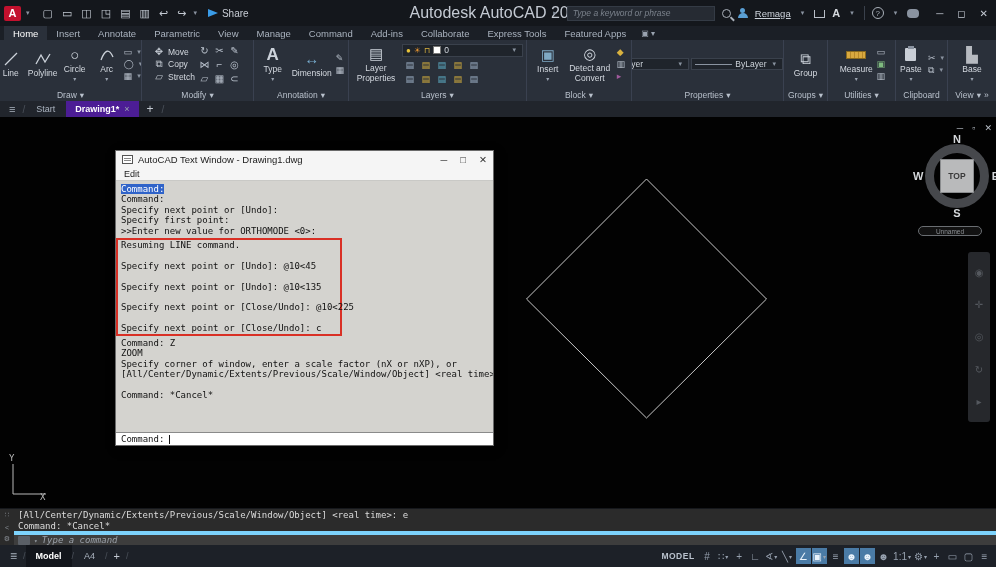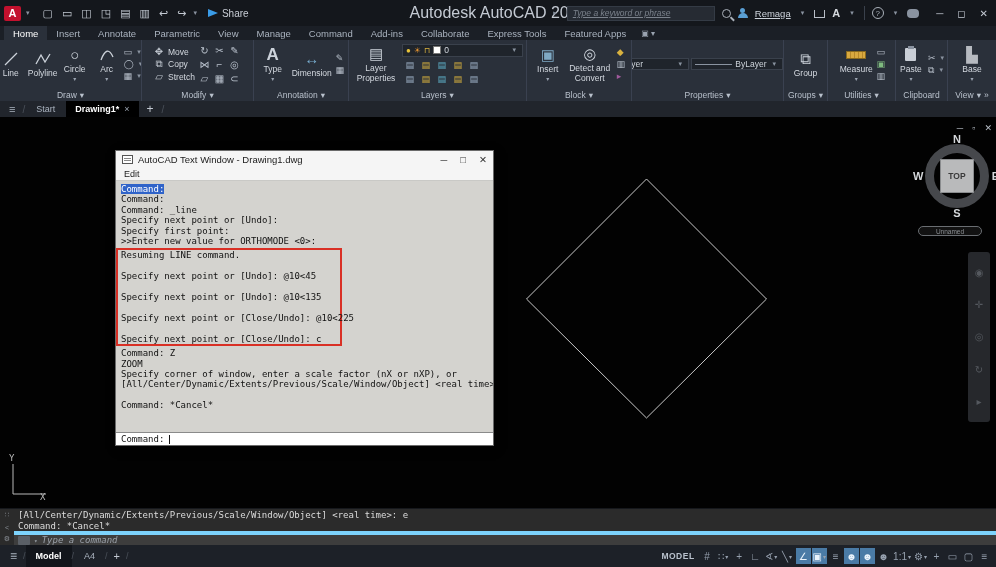--- a/index.html
+++ b/index.html
@@ -10,21 +10,21 @@
   
   .titlebar { height:26px; background:#14171c; display:flex; align-items:center; padding:0 4px; flex-shrink:0; position:relative; }
   .alogo { width:17px; height:15px; background:#c3112e; color:#fff; font-weight:bold; font-size:11px; display:flex; align-items:center; justify-content:center; border-radius:2px; margin-right:2px; }
   .caret { font-size:7px; color:#8a93a0; margin:0 3px; }
   .qat { display:flex; align-items:center; gap:1px; margin-left:6px; }
   .qat span { color:#c3c9d2; font-size:11px; padding:0 4px; }
   .share { display:flex; align-items:center; gap:4px; color:#c9ced6; margin-left:8px; }
   .plane { width:0; height:0; border-left:10px solid #3a9ce8; border-top:4px solid transparent; border-bottom:4px solid transparent; }
   .apptitle { position:absolute; left:0; right:0; text-align:center; color:#c4cad3; font-size:16px; pointer-events:none; }
   .tb-right { margin-left:auto; display:flex; align-items:center; gap:7px; z-index:1; }
-  .searchbox { width:148px; height:15px; background:#262b33; border:1px solid #343b45; color:#7b828c; font-style:italic; font-size:8.5px; display:flex; align-items:center; padding:0 5px;text-decoration:underline; }
+  .searchbox { width:148px; height:15px; background:#262b33; border:1px solid #343b45; color:#7b828c; font-style:italic; font-size:8.5px; display:flex; align-items:center; padding:0 5px; }
   .mag { width:9px; height:9px; border:1.5px solid #aab1ba; border-radius:50%; position:relative; }
   .mag::after { content:""; position:absolute; width:5px; height:1.5px; background:#aab1ba; transform:rotate(45deg); left:7px; top:8px; }
   .person { width:10px; height:10px; position:relative; }
   .person::before { content:""; position:absolute; width:5px; height:5px; border-radius:50%; background:#5a9fd4; left:2.5px; top:0; }
   .person::after { content:""; position:absolute; width:10px; height:5px; border-radius:5px 5px 0 0; background:#5a9fd4; bottom:0; }
   .username { color:#ccd2da; font-size:9.5px;text-decoration:underline; }
   .cart { width:11px; height:8px; border:1.2px solid #b9bfc8; border-top:none; position:relative; margin-top:2px; }
   .helpcirc { width:12px; height:12px; border-radius:50%; border:1px solid #aab1ba; color:#aab1ba; font-size:8px; display:flex; align-items:center; justify-content:center; }
   .chatic { width:12px; height:9px; border-radius:4px; background:#8a93a0; }
   .winbtns { display:flex; gap:14px; margin-left:10px; margin-right:4px; color:#c3c9d2; font-size:10px; }
@@ -67,21 +67,21 @@
   .colorwheel { width:11px; height:11px; border-radius:50%; background:conic-gradient(red,yellow,lime,cyan,blue,magenta,red); }
   .ruler { width:20px; height:8px; background:repeating-linear-gradient(90deg,#d9a93f 0 3px,#b8882a 3px 4px); border:1px solid #8a6a1e; }
   .clipic { width:11px; height:13px; background:#c9ced6; border-radius:1px; position:relative; }
   .clipic::before { content:""; position:absolute; left:2.5px; top:-2px; width:6px; height:3px; background:#8a93a0; }
   .panel-ann .ic.bigA { font-size:17px; font-weight:bold; }
 
   
   .filetabs { height:16px; background:#21252c; display:flex; align-items:center; padding-left:4px; flex-shrink:0; gap:2px; }
   .ft-menu { color:#aab3bf; font-size:11px; padding:0 5px; }
   .ftab { padding:0 9px; height:100%; display:flex; align-items:center; gap:5px; color:#aab3bf; font-size:9px; }
-  .ftab.active { background:#000000; color:#fff; font-weight:bold; }
+  .ftab.active { background:#4c1d95; color:#fff; font-weight:bold; }
   .ftab .x { color:#9aa3b0; font-weight:normal; }
   .ft-sep { color:#4a5059; }
   .ft-add { color:#c3c9d2; font-size:12px; padding:0 6px; }
 
   
   .canvas { position:relative; height:391px; background:#020202; flex-shrink:0; overflow:hidden; }
   .dwg-svg { position:absolute; inset:0; }
   .dwgwin-btns { position:absolute; top:6px; right:4px; display:flex; gap:9px; color:#b9bfc8; font-size:9px; }
   .viewcube { position:absolute; left:912px; top:14px; width:90px; height:96px; }
   .vc-ring { position:absolute; left:13px; top:13px; width:64px; height:64px; border-radius:50%; border:9px solid #46484c; }
@@ -558,21 +558,20 @@
           <span>✕</span>
         </div>
       </div>
       <div class="tw-menu">
         <span>Edit</span>
       </div>
       <div class="tw-content">
         <div class="tw-line"><span class="sel">Command:</span></div>
         <div>
           <div class="tw-line">Command:</div>
-            <div class="tw-line">Command: _line</div>
             <div class="tw-line">Specify next point or [Undo]:</div>
             <div class="tw-line">Specify first point:</div>
             <div class="tw-line">&gt;&gt;Enter new value for ORTHOMODE &lt;0&gt;:</div>
         </div>
         <div class="redbox">
           <div class="tw-line">Resuming LINE command.</div>
             <div class="tw-line">&nbsp;</div>
             <div class="tw-line">Specify next point or [Undo]: @10&lt;45</div>
             <div class="tw-line">&nbsp;</div>
             <div class="tw-line">Specify next point or [Undo]: @10&lt;135</div>

